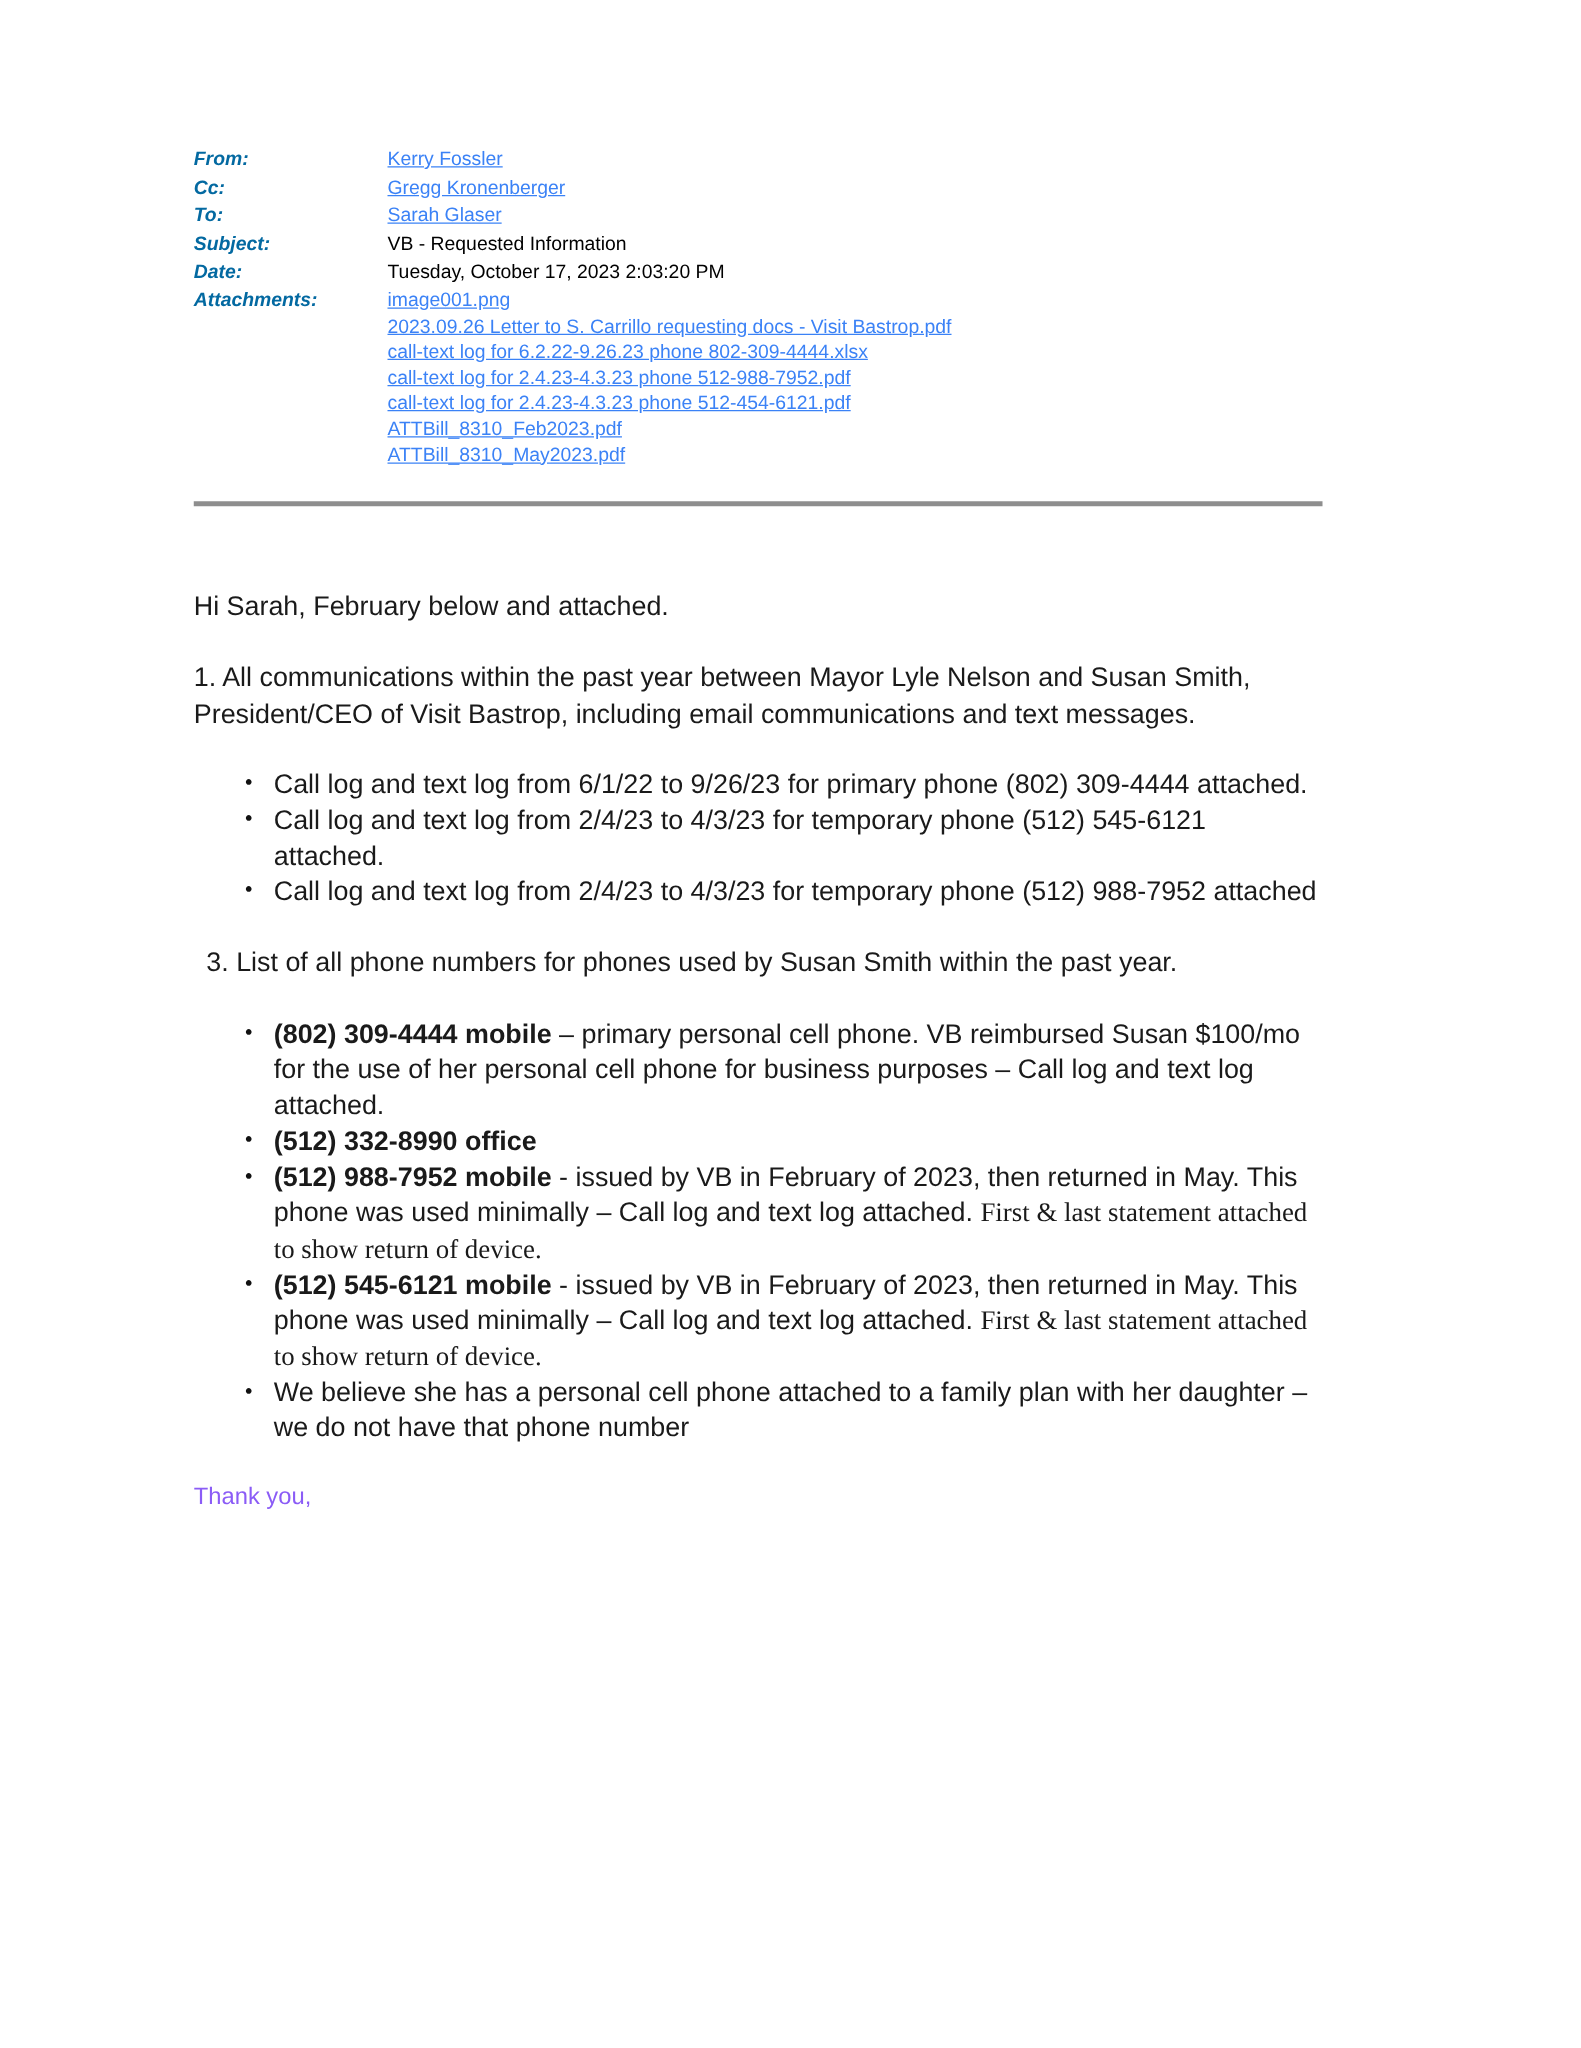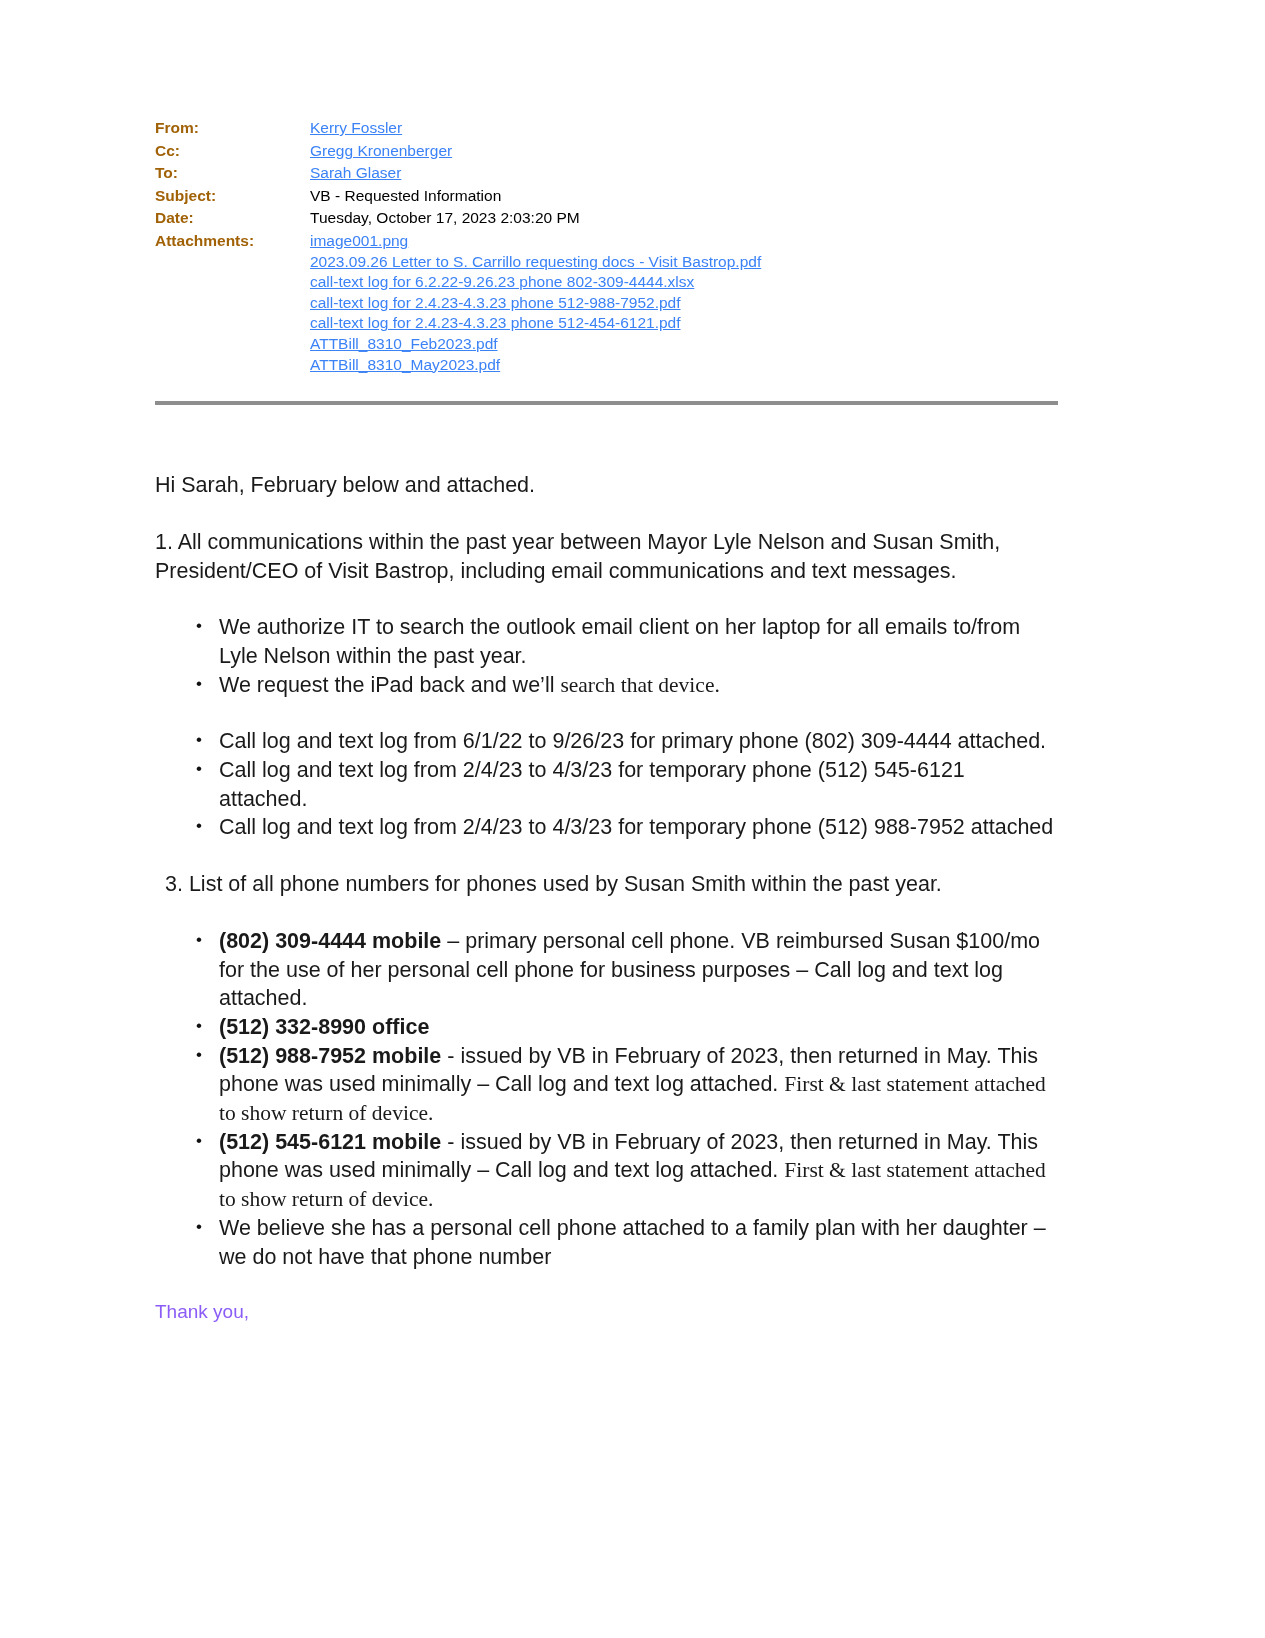--- a/index.html
+++ b/index.html
@@ -34,21 +34,22 @@
     padding: 0 0 2px 0;
     vertical-align: top;
     font-size: 15.5px;
     line-height: 20.6px;
     font-family: "Liberation Sans", sans-serif;
   }
   .hdr-label {
     font-weight: bold;
     width: 155px;
     white-space: nowrap;
-    color: #a16207;
+    color: #0369a1;
+    font-style: italic;
   }
   .hdr-value {
     color: #000;
     white-space: nowrap;
   }
   .hdr-link {
     color: #3b82f6;
     text-decoration: underline;
     white-space: nowrap;
   }
@@ -170,24 +171,20 @@
     </table>
 
   <div class="rule"></div>
 
   <div class="body-wrap">
 
     <p class="para">Hi Sarah, February below and attached.</p>
 
     <p class="para">1. All communications within the past year between Mayor Lyle Nelson and Susan Smith, President/CEO of Visit Bastrop, including email communications and text messages.</p>
 
-    <ul class="blist">
-      <li>We authorize IT to search the outlook email client on her laptop for all emails to/from Lyle Nelson within the past year.</li>
-      <li><span>We request the iPad back and we’ll </span><span class="alt">search that device.</span></li>
-    </ul>
 
 
     <ul class="blist">
       <li>Call log and text log from 6/1/22 to 9/26/23 for primary phone (802) 309-4444 attached.</li>
       <li>Call log and text log from 2/4/23 to 4/3/23 for temporary phone (512) 545-6121 attached.</li>
       <li>Call log and text log from 2/4/23 to 4/3/23 for temporary phone (512) 988-7952 attached</li>
     </ul>
 
     <p class="para indent1">3. List of all phone numbers for phones used by Susan Smith within the past year.</p>
 

